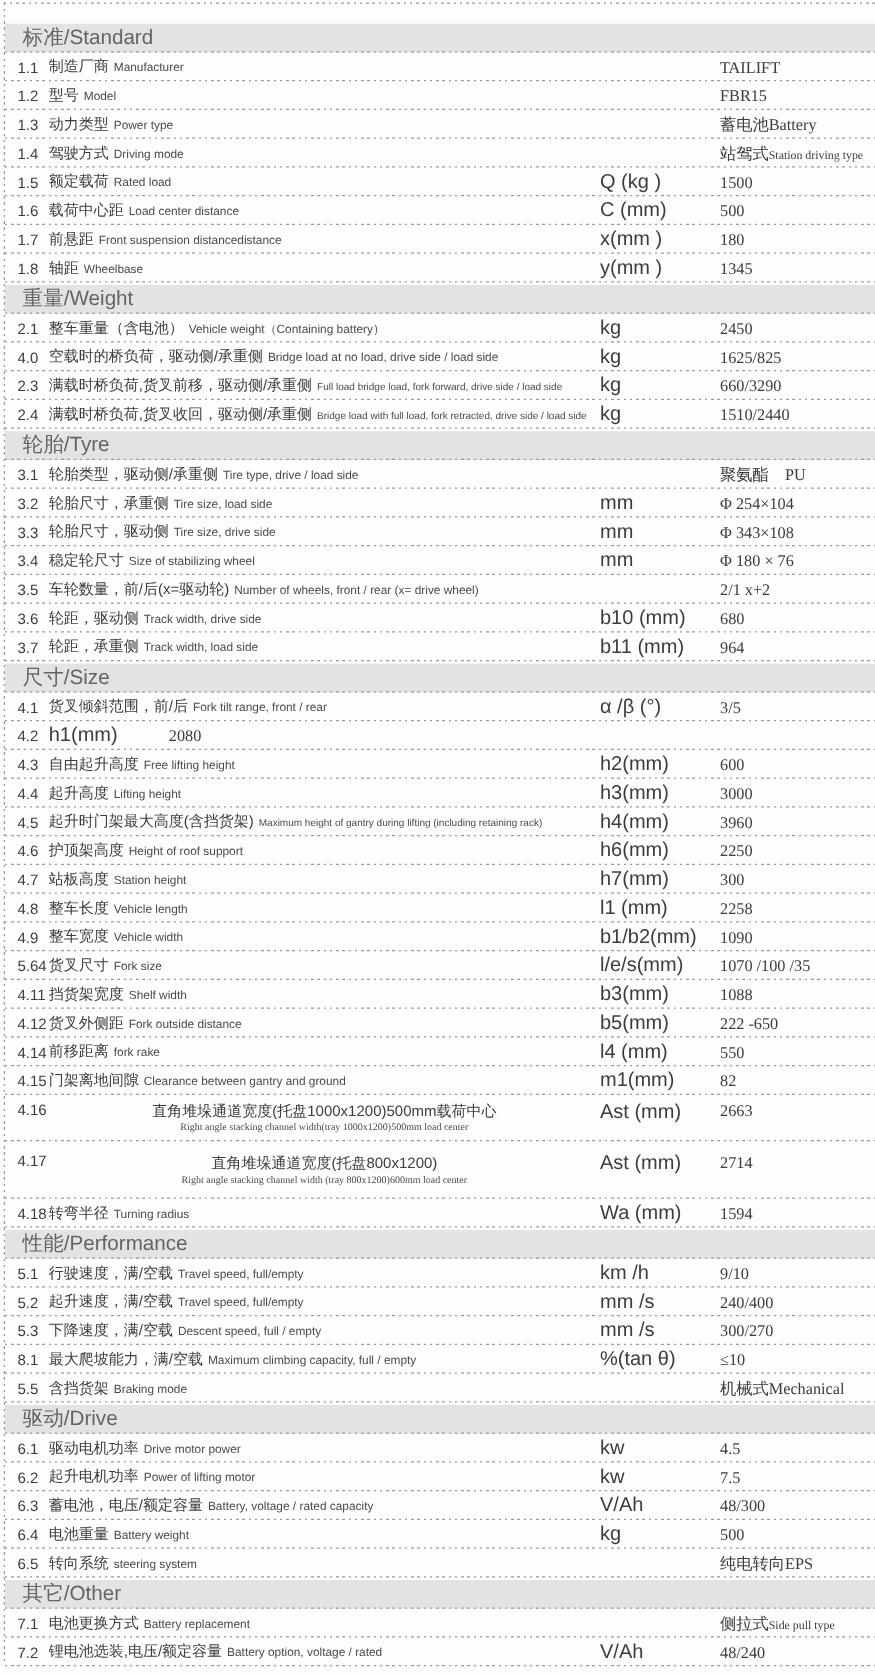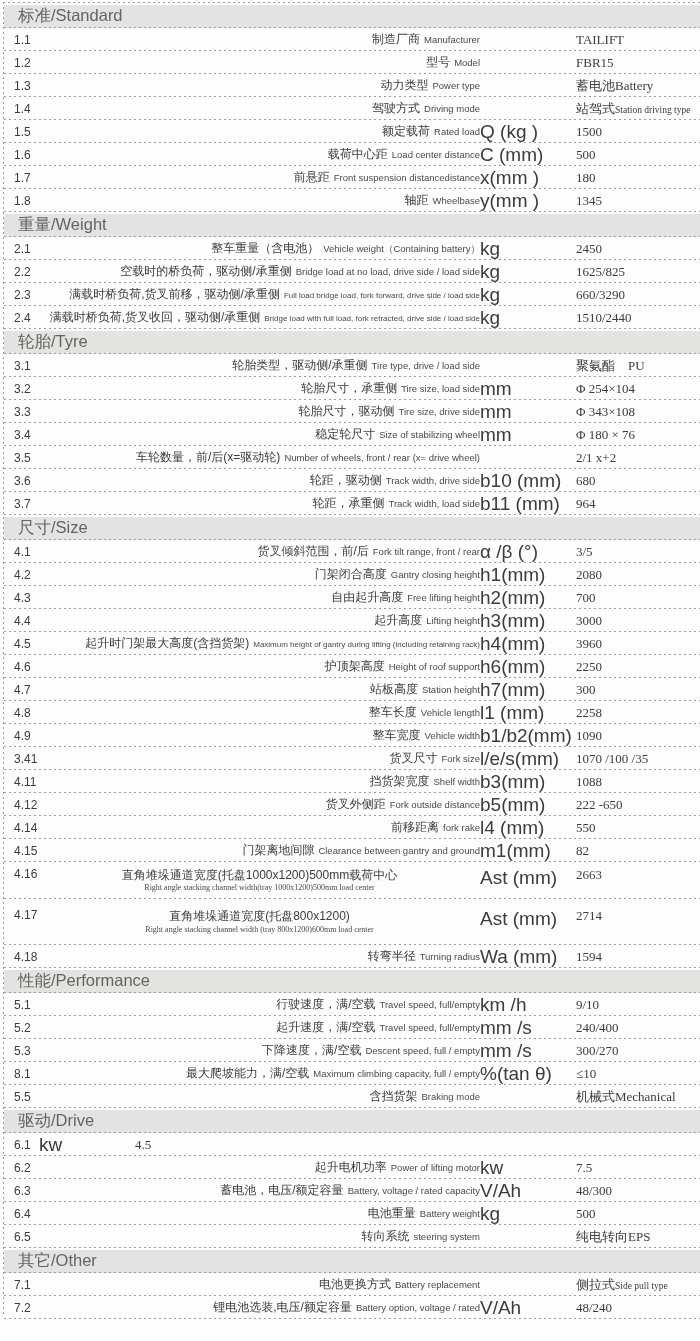--- a/index.html
+++ b/index.html
@@ -10,37 +10,37 @@
     --muted-text:#4a4a4a;
     --border:#9b9b9b;
   }
   *{box-sizing:border-box;}
   html,body{margin:0;padding:0;}
   body{
     width:700px;height:1341px;overflow:hidden;
     background:var(--page-bg);
     font-family:"Liberation Sans","DejaVu Sans",sans-serif;
   }
-  .tbl{position:relative;margin-left:4px;width:696px;padding-top:3px;}
+  .tbl{position:relative;margin-left:4px;width:696px;padding-top:17px;}
   .topline{position:absolute;top:2px;left:-1px;right:0;height:1px;
     background:repeating-linear-gradient(90deg,var(--border) 0 2px,transparent 2px 5px);}
   .leftline{position:absolute;top:2px;bottom:2px;left:-1px;width:1px;
     background:repeating-linear-gradient(180deg,var(--border) 0 2px,transparent 2px 5px);}
   .sec-header{position:relative;height:23px;margin-top:2px;background:var(--header-bg);
     display:flex;align-items:center;padding:0 0 1px 14px;}
   .sec-header::after,.row::after{content:"";position:absolute;left:0;right:0;bottom:0;height:1px;
     background:repeating-linear-gradient(90deg,var(--border) 0 2px,transparent 2px 5px);}
   .sec-title{font-size:16.5px;color:var(--header-text);}
   .row{position:relative;height:23px;display:flex;align-items:center;}
   .num{flex:none;width:35px;padding-left:10px;font-size:12px;color:var(--row-text);}
-  .label{flex:1;min-width:0;display:flex;align-items:baseline;white-space:nowrap;overflow:hidden;justify-content:flex-end;}
+  .label{flex:1;min-width:0;display:flex;align-items:baseline;white-space:nowrap;overflow:hidden;}
   .cn{font-size:12px;color:var(--row-text);}
   .en{font-size:9.5px;color:var(--muted-text);margin-left:4px;}
   .en.xs{font-size:8px;}
-  .unit{flex:none;width:96px;font-size:19px;color:var(--row-text);white-space:nowrap;}
+  .unit{flex:none;width:96px;font-size:16px;color:var(--row-text);white-space:nowrap;}
   .value{flex:none;width:124px;font-size:13px;color:var(--row-text);white-space:nowrap;font-family:Liberation Serif, serif;}
   .vsmall{font-size:9.5px;}
   .row.tall{height:37px;}
   .row.taller{height:46px;}
   .tall .label,.taller .label{flex-direction:column;align-items:center;justify-content:center;line-height:1.3;}
   .tall .label .en,.taller .label .en{margin-left:0;font-family:Liberation Serif, serif;}
   .tall .num,.tall .unit,.tall .value{align-self:flex-start;margin-top:5px;}
   .taller .num,.taller .unit,.taller .value{align-self:flex-start;margin-top:9px;}
 </style>
 </head>
@@ -131,21 +131,21 @@
       <div class="row">
         <div class="num">2.1</div>
         <div class="label">
           <span class="cn">整车重量（含电池）</span>
           <span class="en">Vehicle weight（Containing battery）</span>
         </div>
         <div class="unit">kg</div>
         <div class="value"><span>2450</span></div>
       </div>
       <div class="row">
-        <div class="num">2.2</div>
+        <div class="num">4.0</div>
         <div class="label">
           <span class="cn">空载时的桥负荷，驱动侧/承重侧</span>
           <span class="en">Bridge load at no load, drive side / load side</span>
         </div>
         <div class="unit">kg</div>
         <div class="value"><span>1625/825</span></div>
       </div>
       <div class="row">
         <div class="num">2.3</div>
         <div class="label">
@@ -237,35 +237,31 @@
         <div class="num">4.1</div>
         <div class="label">
           <span class="cn">货叉倾斜范围，前/后</span>
           <span class="en">Fork tilt range, front / rear</span>
         </div>
         <div class="unit">α /β (°)</div>
         <div class="value"><span>3/5</span></div>
       </div>
       <div class="row">
         <div class="num">4.2</div>
-        <div class="label">
-          <span class="cn">门架闭合高度</span>
-          <span class="en">Gantry closing height</span>
-        </div>
         <div class="unit">h1(mm)</div>
         <div class="value"><span>2080</span></div>
       </div>
       <div class="row">
         <div class="num">4.3</div>
         <div class="label">
           <span class="cn">自由起升高度</span>
           <span class="en">Free lifting height</span>
         </div>
         <div class="unit">h2(mm)</div>
-        <div class="value"><span>700</span></div>
+        <div class="value"><span>600</span></div>
       </div>
       <div class="row">
         <div class="num">4.4</div>
         <div class="label">
           <span class="cn">起升高度</span>
           <span class="en">Lifting height</span>
         </div>
         <div class="unit">h3(mm)</div>
         <div class="value"><span>3000</span></div>
       </div>
@@ -308,21 +304,21 @@
       <div class="row">
         <div class="num">4.9</div>
         <div class="label">
           <span class="cn">整车宽度</span>
           <span class="en">Vehicle width</span>
         </div>
         <div class="unit">b1/b2(mm)</div>
         <div class="value"><span>1090</span></div>
       </div>
       <div class="row">
-        <div class="num">3.41</div>
+        <div class="num">5.64</div>
         <div class="label">
           <span class="cn">货叉尺寸</span>
           <span class="en">Fork size</span>
         </div>
         <div class="unit">l/e/s(mm)</div>
         <div class="value"><span>1070 /100 /35</span></div>
       </div>
       <div class="row">
         <div class="num">4.11</div>
         <div class="label">
@@ -432,20 +428,24 @@
           <span class="en">Braking mode</span>
         </div>
         <div class="unit"></div>
         <div class="value"><span>机械式Mechanical</span></div>
       </div>
       <div class="sec-header">
         <div class="sec-title">驱动/Drive</div>
       </div>
       <div class="row">
         <div class="num">6.1</div>
+        <div class="label">
+          <span class="cn">驱动电机功率</span>
+          <span class="en">Drive motor power</span>
+        </div>
         <div class="unit">kw</div>
         <div class="value"><span>4.5</span></div>
       </div>
       <div class="row">
         <div class="num">6.2</div>
         <div class="label">
           <span class="cn">起升电机功率</span>
           <span class="en">Power of lifting motor</span>
         </div>
         <div class="unit">kw</div>

